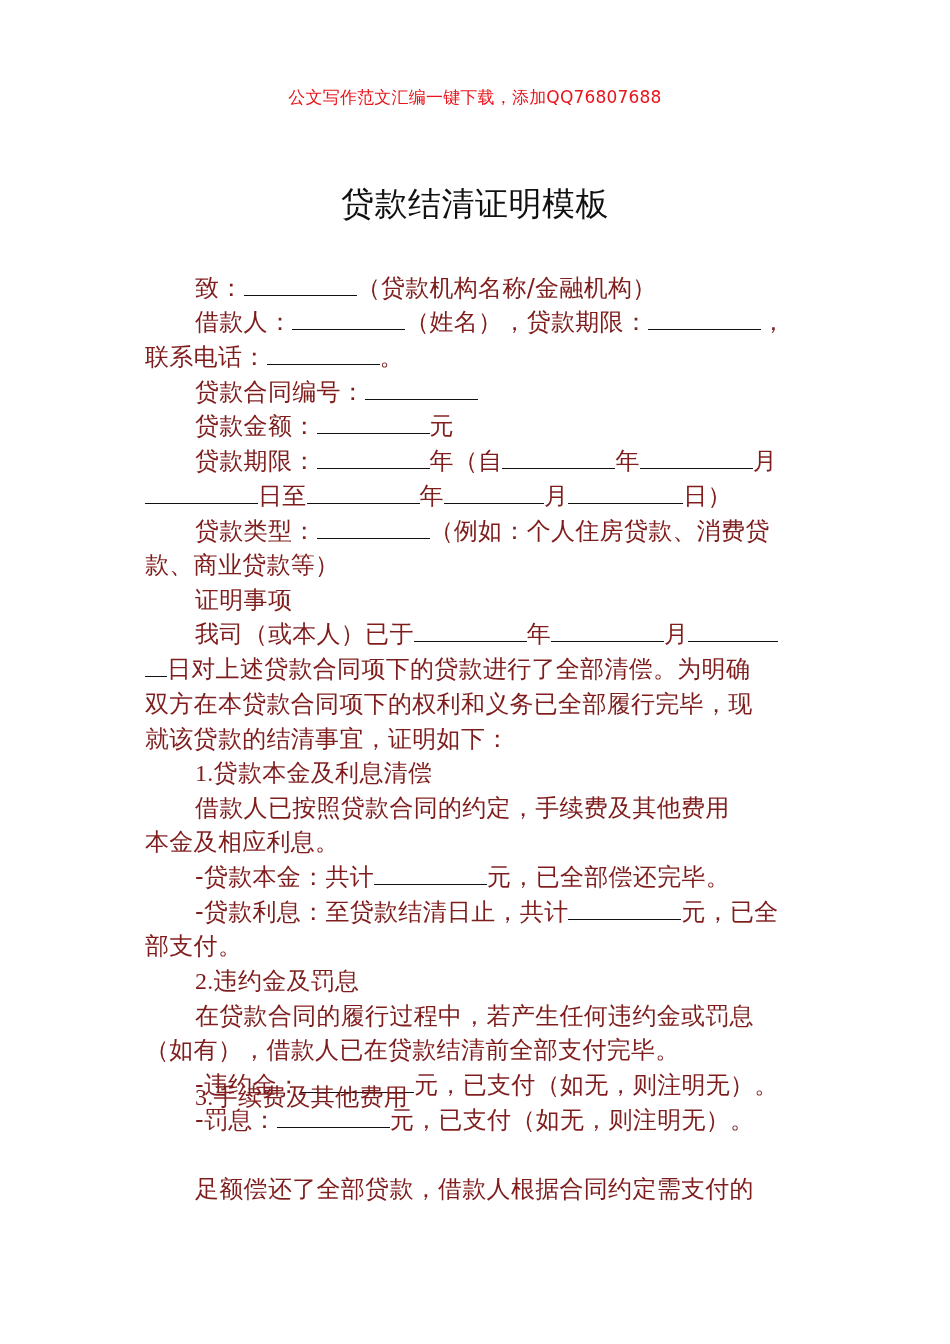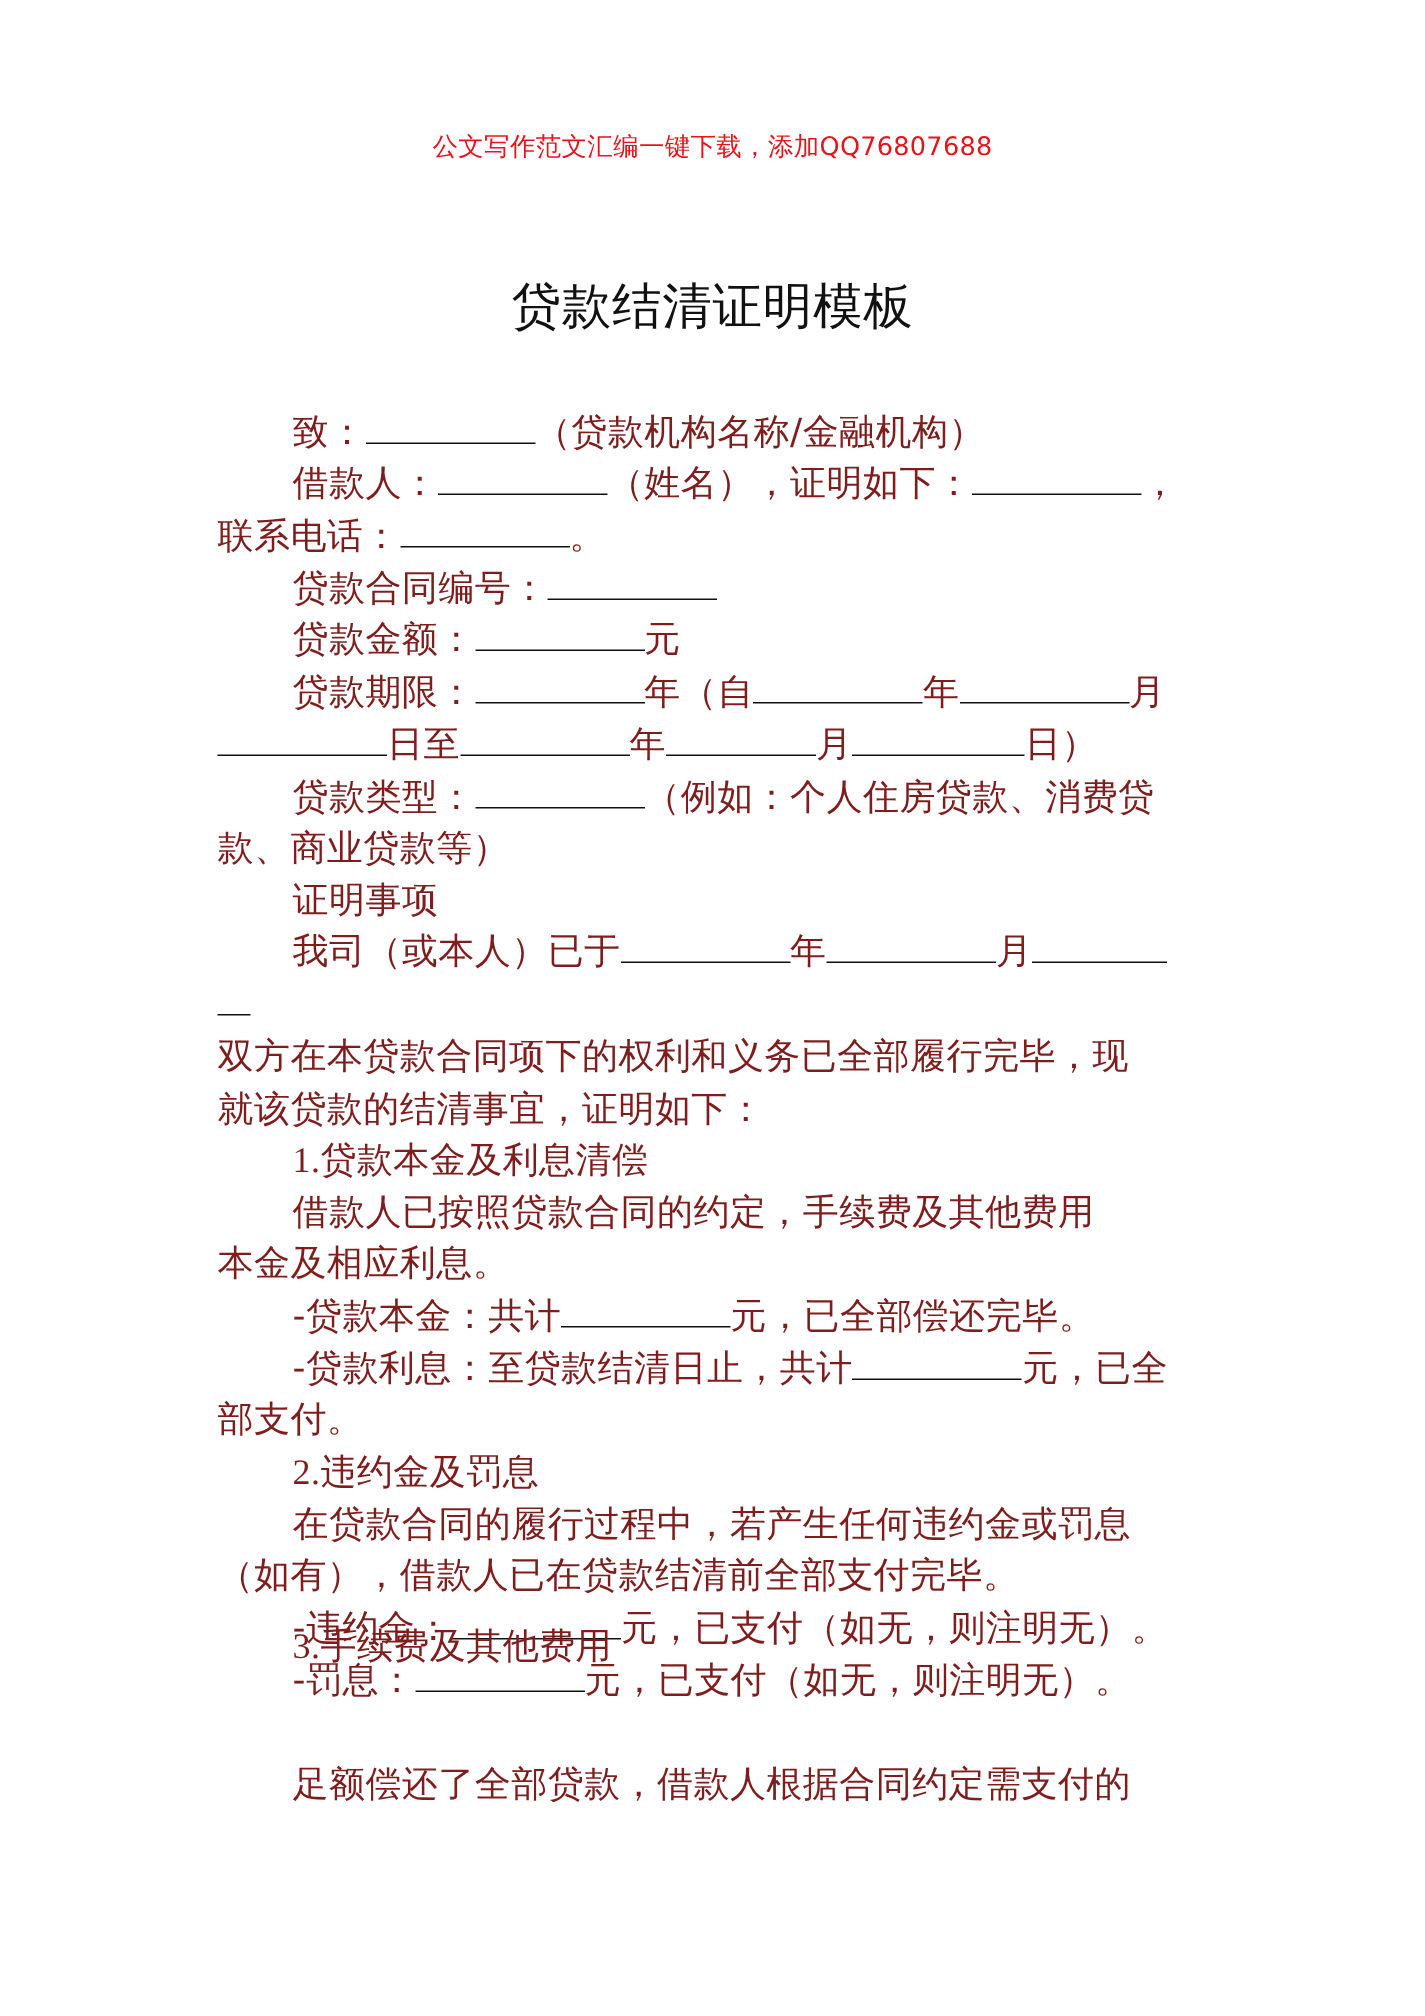--- a/index.html
+++ b/index.html
@@ -21,21 +21,21 @@
 <div class="watermark">公文写作范文汇编一键下载，添加QQ76807688</div>
 <div class="title">贷款结清证明模板</div>
 
 <div>
 
   <div class="line indent" style="top:271px">
     <span>致：</span><span class="blank" style="width:113px"></span><span>（贷款机构名称/金融机构）</span>
   </div>
 
   <div class="line indent" style="top:305px">
-    <span>借款人：</span><span class="blank" style="width:113px"></span><span>（姓名），证明如下：</span><span class="blank" style="width:113px"></span><span>，</span>
+    <span>借款人：</span><span class="blank" style="width:113px"></span><span>（姓名），贷款期限：</span><span class="blank" style="width:113px"></span><span>，</span>
   </div>
 
   <div class="line" style="top:340px">
     <span>联系电话：</span><span class="blank" style="width:113px"></span><span>。</span>
   </div>
 
   <div class="line indent" style="top:375px">
     <span>贷款合同编号：</span><span class="blank" style="width:113px"></span>
   </div>
 
@@ -57,21 +57,21 @@
 
   <div class="line" style="top:548px">款、商业贷款等）</div>
 
   <div class="line indent" style="top:583px">证明事项</div>
 
   <div class="line indent" style="top:617px">
     <span>我司（或本人）已于</span><span class="blank" style="width:113px"></span><span>年</span><span class="blank" style="width:113px"></span><span>月</span><span class="blank" style="width:90px"></span>
   </div>
 
   <div class="line" style="top:652px">
-    <span class="blank" style="width:22px"></span>
+    <span class="blank" style="width:22px"></span><span>日对上述贷款合同项下的贷款进行了全部清偿。为明确</span>
   </div>
 
   <div class="line" style="top:687px">双方在本贷款合同项下的权利和义务已全部履行完毕，现</div>
 
   <div class="line" style="top:722px">就该贷款的结清事宜，证明如下：</div>
 
   <div class="line indent" style="top:756px">
     <span class="num">1.</span><span>贷款本金及利息清偿</span>
   </div>
 

